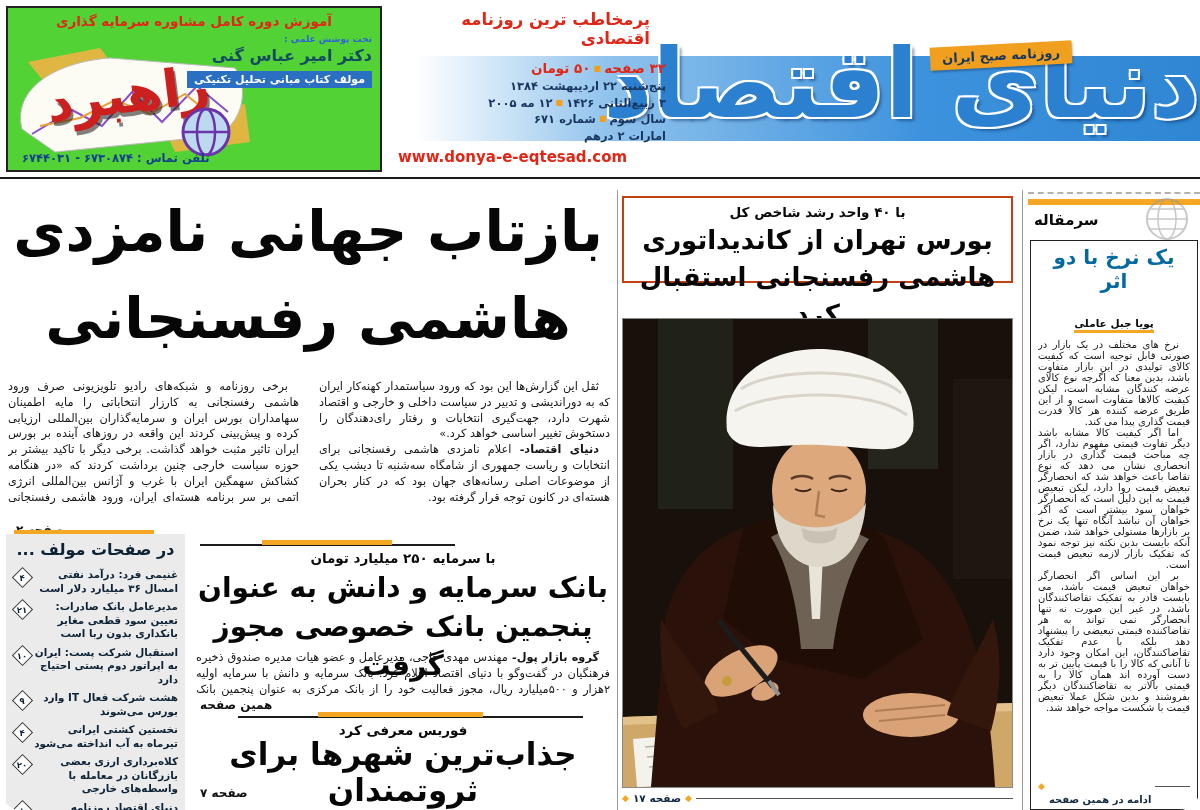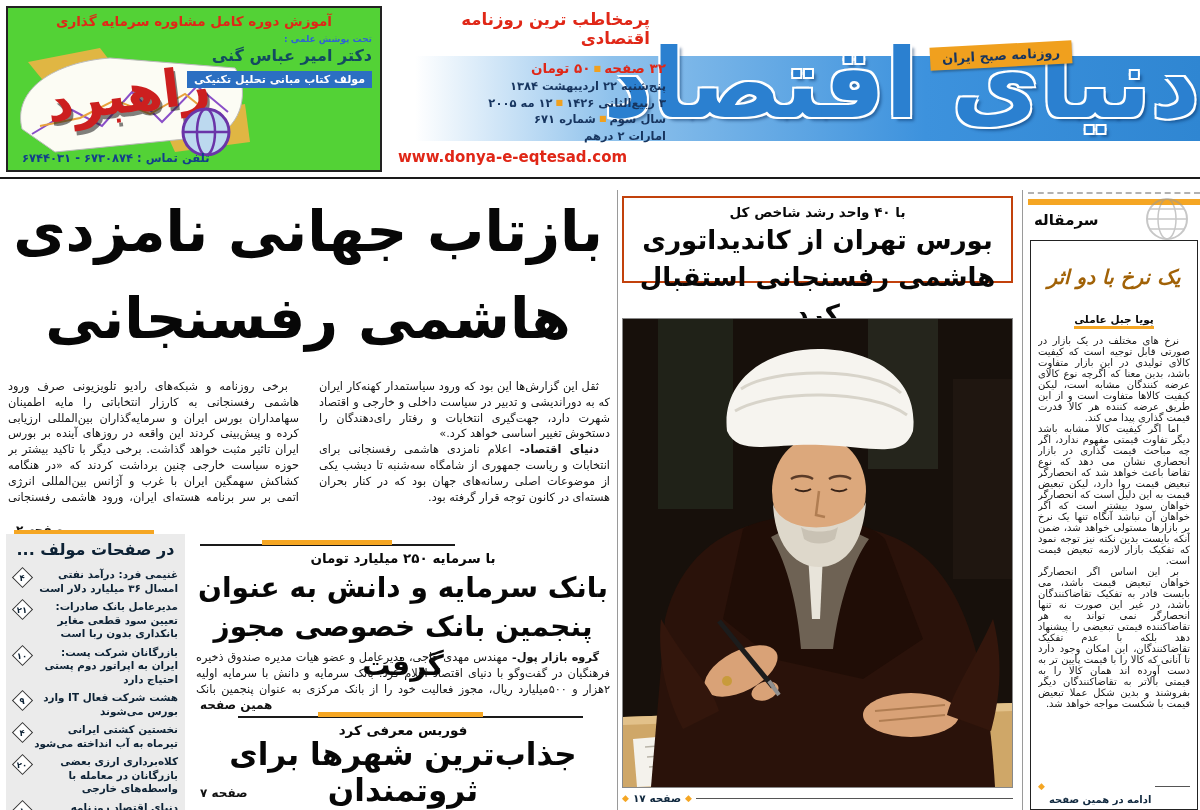--- a/index.html
+++ b/index.html
@@ -1,18 +1,18 @@
 <!DOCTYPE html>
 <html lang="fa" dir="rtl"><head>
 <meta charset="utf-8">
 <style>
   * { margin:0; padding:0; box-sizing:border-box; }
   html,body { background:#ffffff; }
   body { font-family:"DejaVu Sans", sans-serif; }
-  .page { position:relative; width:1200px; height:810px; background:#fff; overflow:hidden; direction:rtl; }
+  .page { position:relative; width:1200px; height:810px; background:#fff; overflow:hidden; direction:rtl;border-radius:21px; }
 
   
   .top-rule { position:absolute; left:0; top:177px; width:1200px; height:2px; background:#1a1a1a; }
 
   .ad-box { position:absolute; left:6px; top:6px; width:376px; height:166px; background:#53d236; border:2px solid #222; overflow:hidden; }
   .ad-title { position:relative; z-index:2; text-align:center; margin-top:5px; font-size:13.5px; font-weight:bold; color:#e02717; }
   .ad-right { position:absolute; z-index:2; right:8px; top:26px; width:200px; text-align:right; }
   .ad-supervision { font-size:9px; font-weight:bold; color:#2f62d6; }
   .ad-doctor { font-size:16px; font-weight:bold; color:#134b60; margin-top:2px; }
   .ad-badge { display:inline-block; margin-top:6px; background:#2b6fc2; color:#fff; font-size:11px; font-weight:bold; padding:2px 7px; }
@@ -88,21 +88,21 @@
   .cap-diamond { color:#f5a623; font-size:9px; }
   .cap-text { font-size:10.5px; font-weight:bold; color:#11293f; }
   .cap-line { flex:1; height:1px; background:#555; }
 
   
   .ed-dashed { position:absolute; left:1028px; top:192px; width:172px; border-top:2px dashed #b2b2b2; }
   .ed-orange { position:absolute; left:1028px; top:199px; width:172px; height:6px; background:#f5a623; }
   .ed-label { position:absolute; left:1034px; top:211px; font-size:15px; font-weight:bold; color:#0a0a0a; }
   .ed-globe { position:absolute; left:1142px; top:196px; opacity:.55; }
   .ed-box { position:absolute; left:1030px; top:240px; width:168px; height:570px; border:1px solid #222; padding:4px 7px; overflow:hidden; }
-  .ed-title { text-align:center; font-size:20px; font-weight:bold; color:#a16207; margin-top:20px;font-style:italic; }
+  .ed-title { text-align:center; font-size:20px; font-weight:bold; color:#0369a1; margin-top:0; }
   .ed-author-wrap { text-align:center; margin:19px 0 6px; }
   .ed-author { display:inline-block; font-size:10.5px; font-weight:bold; color:#0a0a0a; border-bottom:3px solid #f5a623; padding-bottom:1px; }
   .ed-body { height:470px; overflow:hidden; text-align:justify; font-size:10px; line-height:11px; color:#141414; }
   .ed-continue { position:absolute; left:7px; right:7px; bottom:4px; display:flex; direction:ltr; align-items:center; gap:4px; }
   .ed-continue .cap-text { font-size:10px;margin-top:27px; }
 </style>
 </head>
 <body>
 
 <div class="page">
@@ -182,21 +182,21 @@
         </div>
 
         <div class="sb-item">
           <span class="sb-text">مدیرعامل بانک صادرات: تعیین سود قطعی مغایر بانکداری بدون ربا است</span>
           <span class="sb-diamond">
             <i>۲۱</i>
           </span>
         </div>
 
         <div class="sb-item">
-          <span class="sb-text">بازرگانان شرکت پست: ایران به اپراتور دوم پستی احتیاج دارد</span>
+          <span class="sb-text">استقبال شرکت پست: ایران به اپراتور دوم پستی احتیاج دارد</span>
           <span class="sb-diamond">
             <i>۱۰</i>
           </span>
         </div>
 
         <div class="sb-item">
           <span class="sb-text">هشت شرکت فعال IT وارد بورس می‌شوند</span>
           <span class="sb-diamond">
             <i>۹</i>
           </span>

